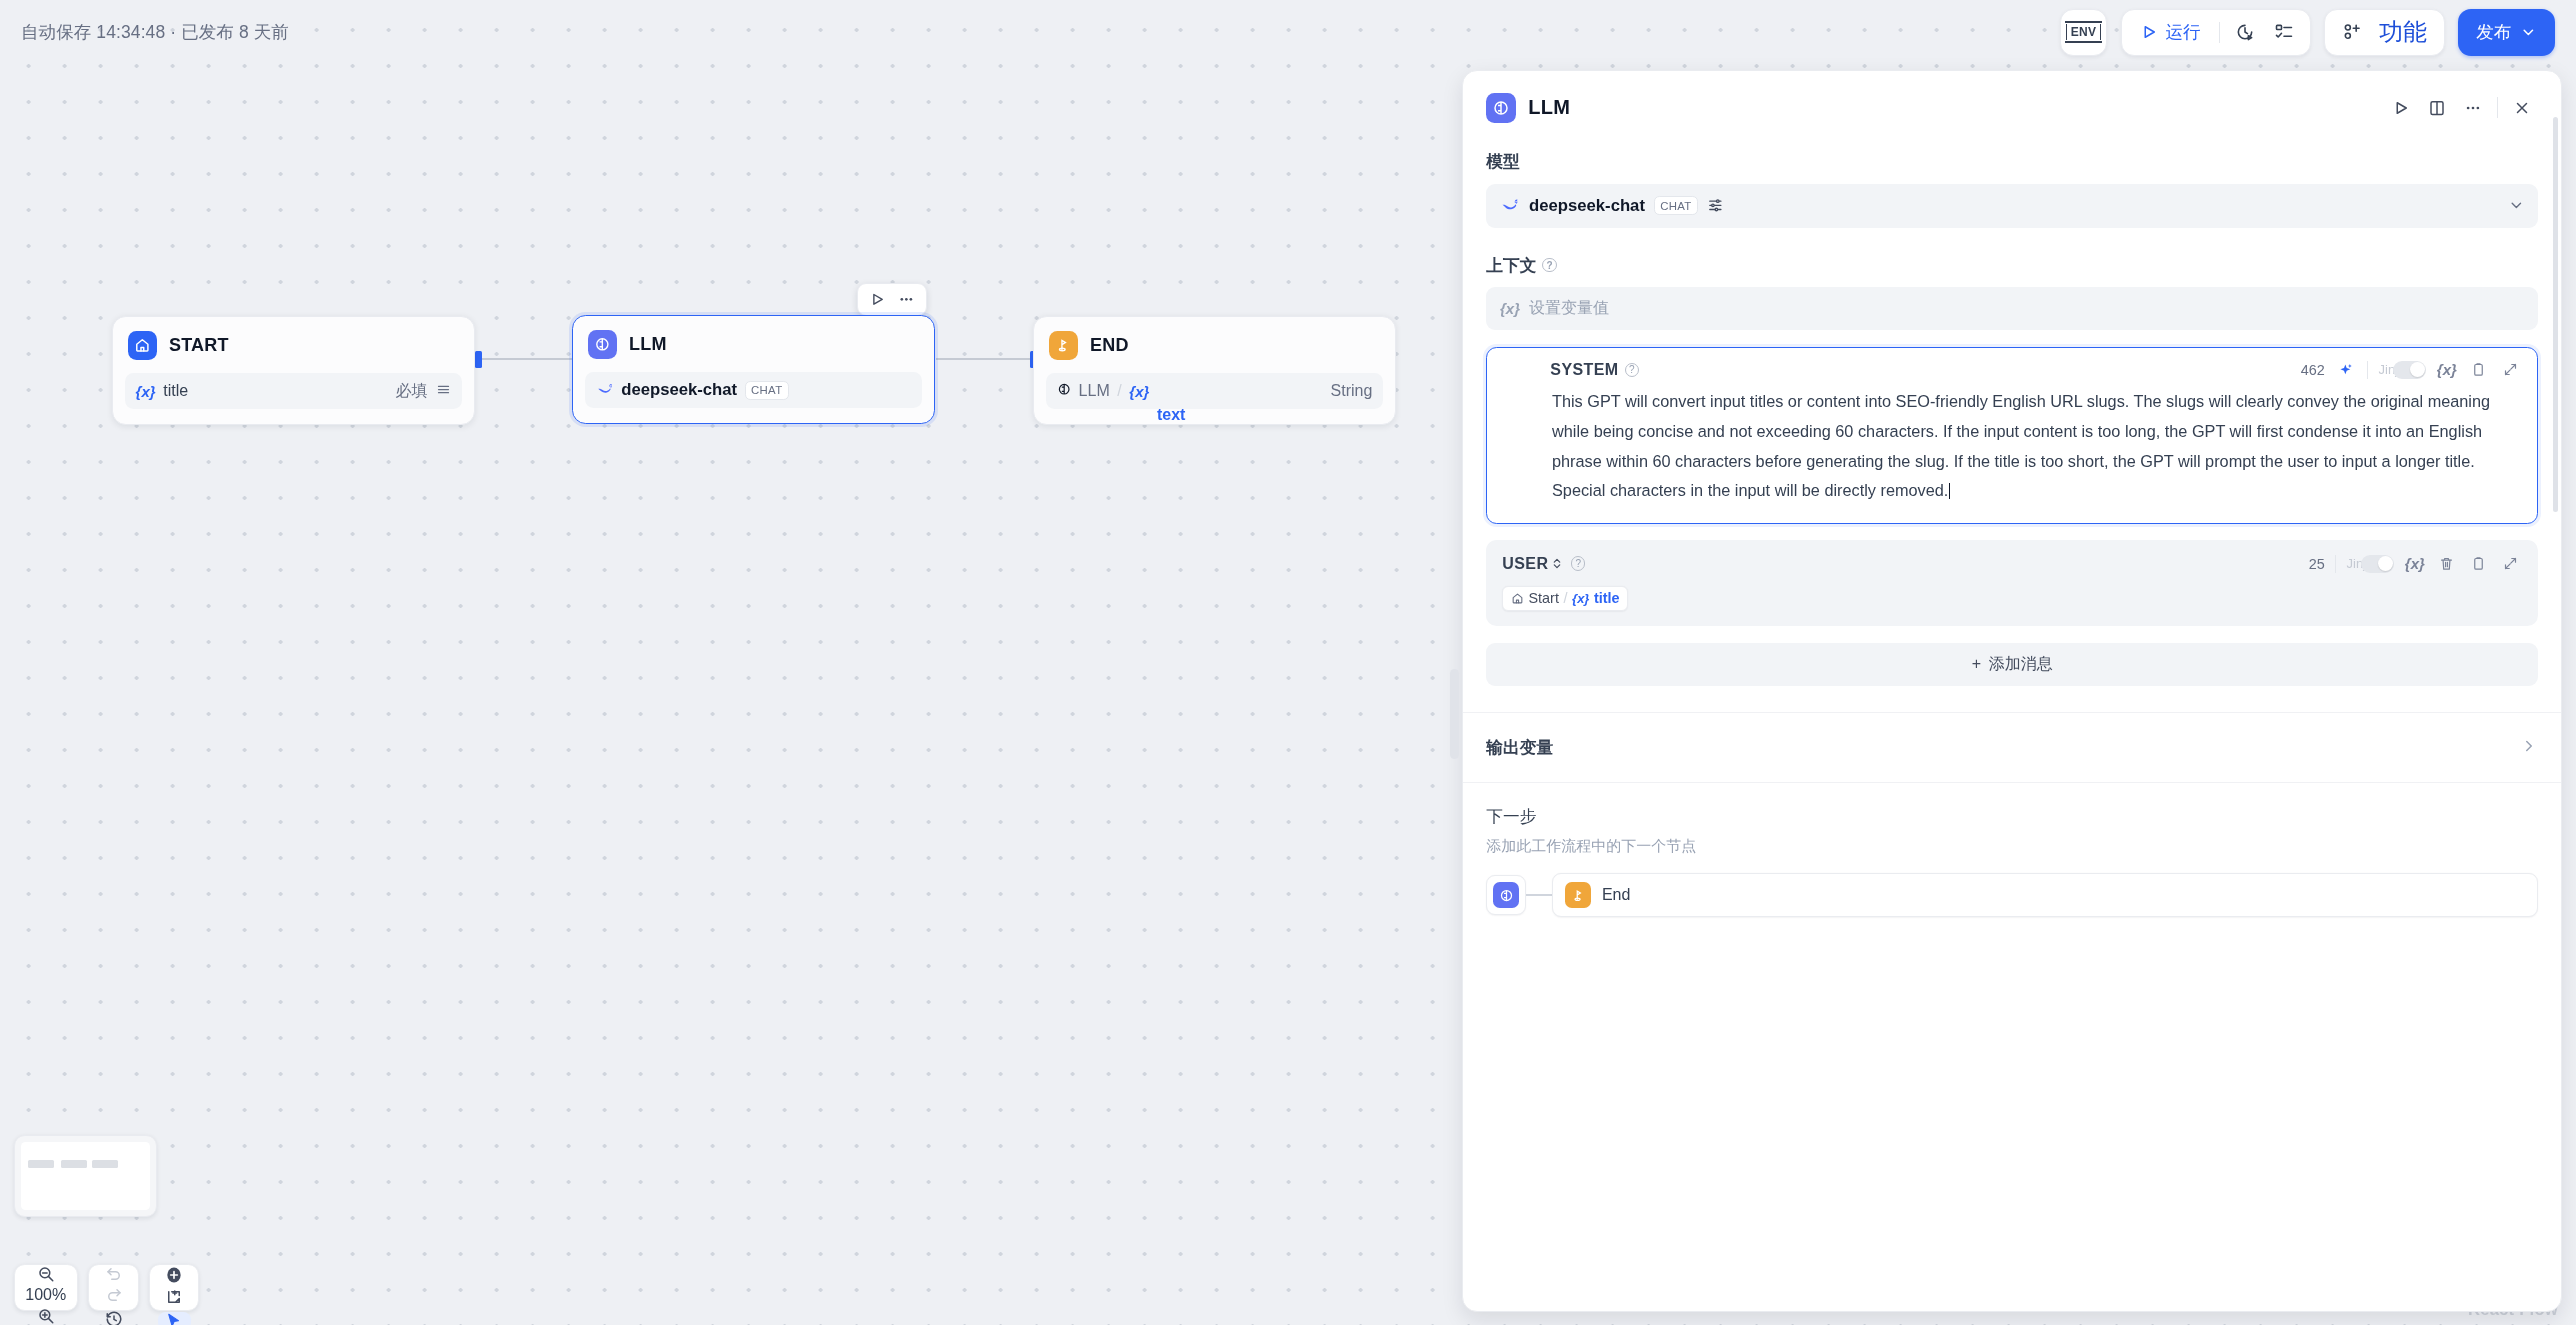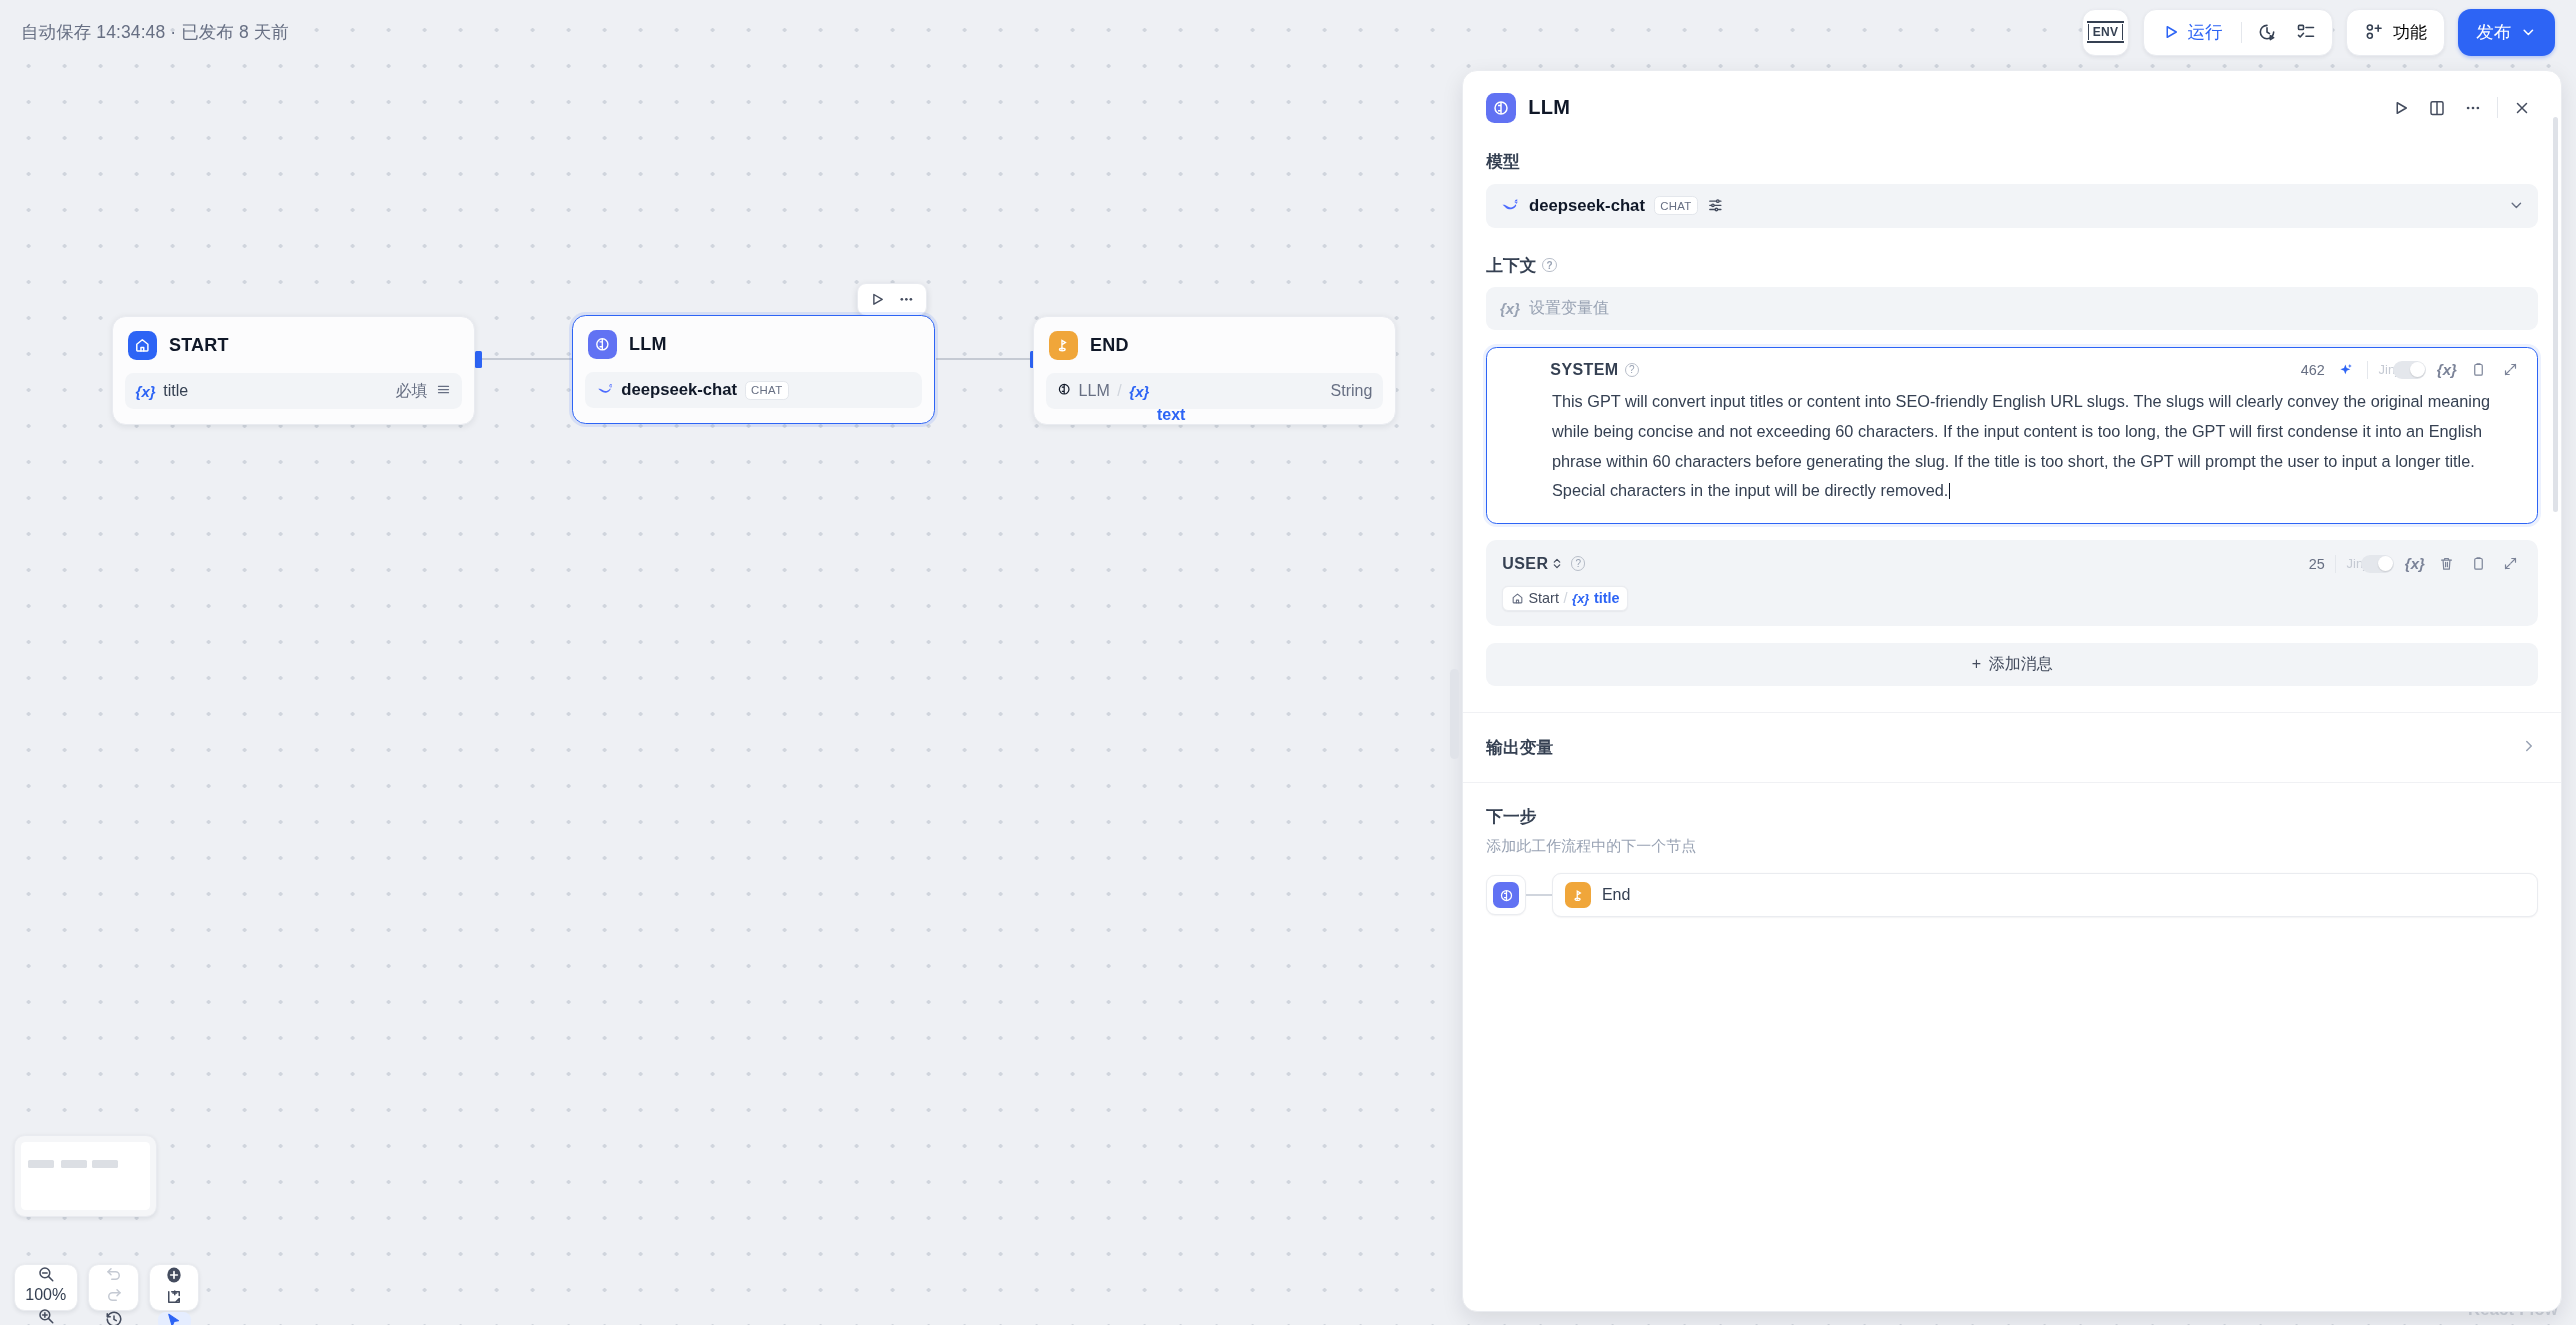--- a/index.html
+++ b/index.html
@@ -51,21 +51,21 @@
   .run-btn {
     display: flex; align-items: center; gap: 7.6px; padding: 0 10.6px; height: 36px;
     border-radius: 9px; color: #2d64f5; font-size: 17.5px; cursor: pointer;
   }
   .icon-btn {
     width: 36px; height: 36px; display: flex; align-items: center; justify-content: center;
     border-radius: 9px; cursor: pointer; color: #354052;
   }
   .vdiv { width: 0.8px; height: 21px; background: #e4e7ec; margin: 0 4.6px; }
   .feature-btn {
-    padding: 0 16.7px; gap: 9px; color: #000000; font-size: 17px; cursor: pointer;
+    padding: 0 16.7px; gap: 17px; color: #1d4ed8; font-size: 24px; cursor: pointer;
   }
   .publish-btn {
     background: #2d64f5; color: #fff; border-radius: 13px; height: 47px;
     display: flex; align-items: center; gap: 9px; padding: 0 18px;
     font-size: 17.5px; font-weight: 500; cursor: pointer;
     box-shadow: 0 1.5px 3.8px rgba(45,100,245,.3);
   }
 
   
   .node {
@@ -188,21 +188,21 @@
     margin-top: 16.7px; background:#f2f4f7; border-radius: 9px; height: 43px;
     display:flex; align-items:center; justify-content:center; gap: 7.6px;
     font-size:16px; color:#444c5e; cursor:pointer;
   }
 
   .p-divider { height:0.8px; background:#f0f1f4; margin: 26px -23px 0 -23px; }
   .collapse-row { display:flex; align-items:center; padding: 23px 0; cursor:pointer; }
   .collapse-title { font-size: 16.7px; font-weight:700; color:#354052; }
   .chev { margin-left:auto; color:#98a2b3; }
 
-  .next-title { font-size: 16.7px; font-weight:700; color:#354052; margin-top: 23px; }
+  .next-title { font-size: 16.7px; font-weight:400; color:#354052; margin-top: 23px; }
   .next-sub { font-size: 15px; color:#98a2b3; margin-top: 9px; }
   .next-row { display:flex; align-items:center; margin-top: 16.7px; gap: 0; }
   .next-src {
     width: 40px; height: 40px; border:0.8px solid #eaecf0; border-radius:9px; background:#fff;
     display:flex; align-items:center; justify-content:center; box-shadow:0 0.8px 1.5px rgba(16,24,40,.05);
   }
   .next-src-ico { width: 26px; height:26px; border-radius:6.8px; background:#6172f3; display:flex; align-items:center; justify-content:center; }
   .next-line { width: 26px; height: 1.5px; background:#d0d5dd; }
   .next-card {
     flex:1; height: 44px; border:0.8px solid #eaecf0; border-radius: 9px; background:#fff;

